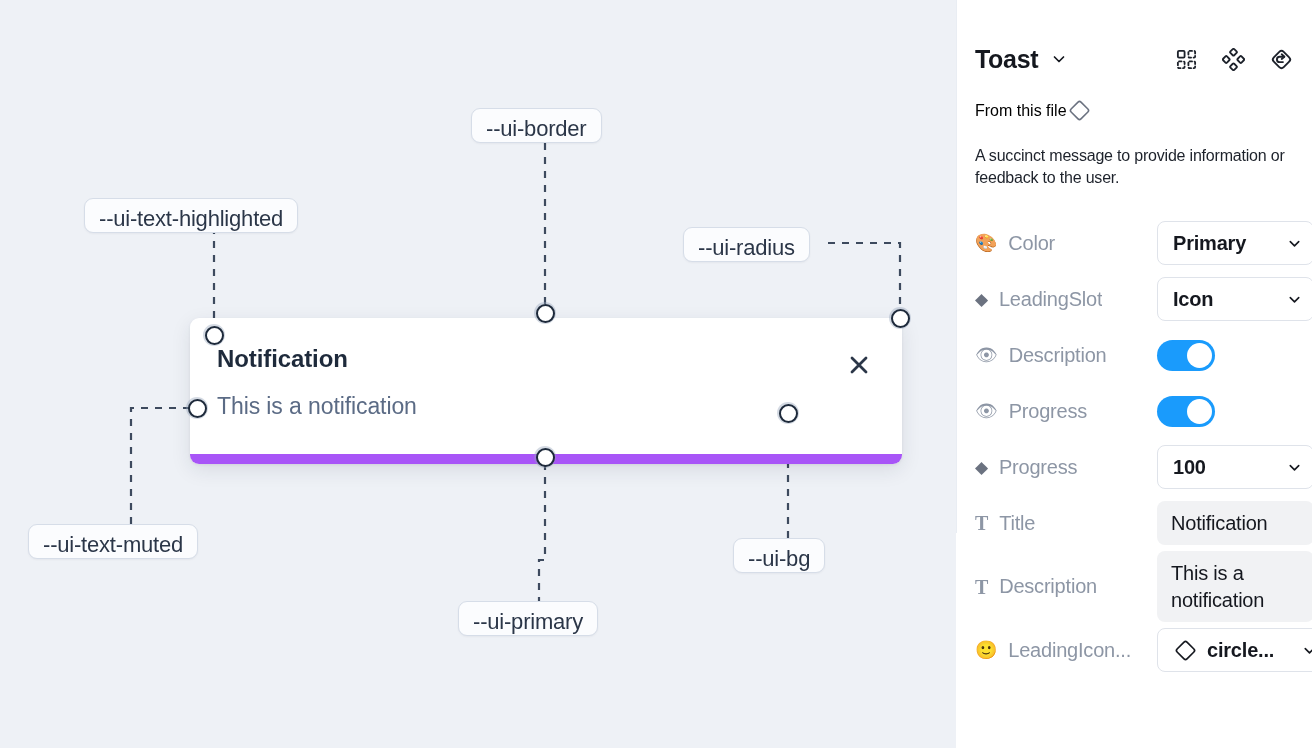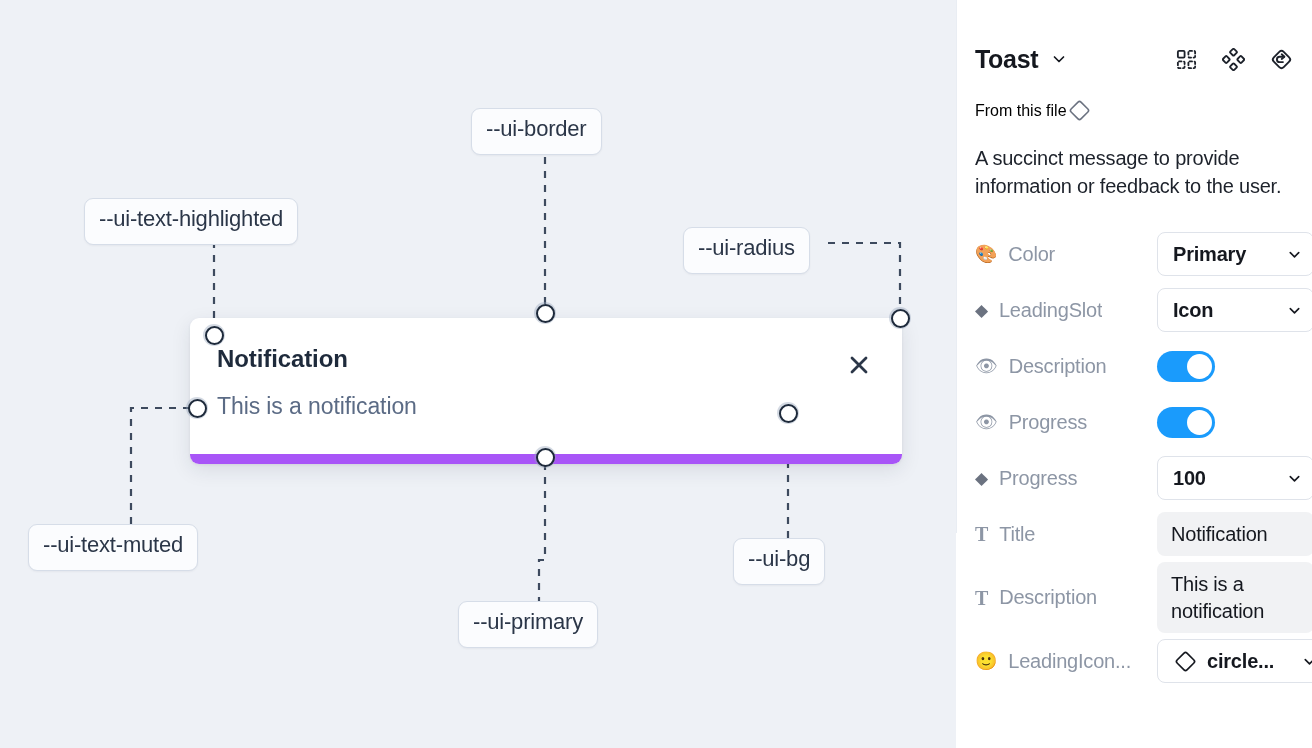--- a/index.html
+++ b/index.html
@@ -51,21 +51,21 @@
     width: 100%; height: 10px;
     background: #a855f7;
   }
 
   
   .chip {
     position: absolute;
     background: #fbfcfe;
     border: 1px solid #d6dde8;
     border-radius: 9px;
-    padding: 7px 14px 12px 14px;
+    padding: 7px 14px 0 14px;
     font-size: 22px;
     color: #2b3648;
     white-space: nowrap;
     letter-spacing: -0.2px;
     box-shadow: 0 1px 2px rgba(30,41,59,.05);
     cursor: pointer;
   }
 
   
   .handle {
@@ -105,21 +105,21 @@
   #panel-header-icons { margin-left: auto; display: flex; align-items: center; gap: 24px; }
   .hdr-icon { display: flex; align-items: center; justify-content: center; cursor: pointer; }
 
   #from-file-row {
     display: flex; align-items: center; gap: 0;
     margin-top: 8px;
   }
 
   #panel-desc {
     margin-top: 22px;
-    font-size: 20px; line-height: 1.38; color: #1d222b;
+    font-size: 16px; line-height: 1.38; color: #1d222b;
     letter-spacing: -0.2px;
   }
 
   #props { margin-top: 26px; }
   .prop-row {
     display: flex; align-items: center;
     min-height: 56px;
   }
   .prop-label {
     display: flex; align-items: center; gap: 11px;

